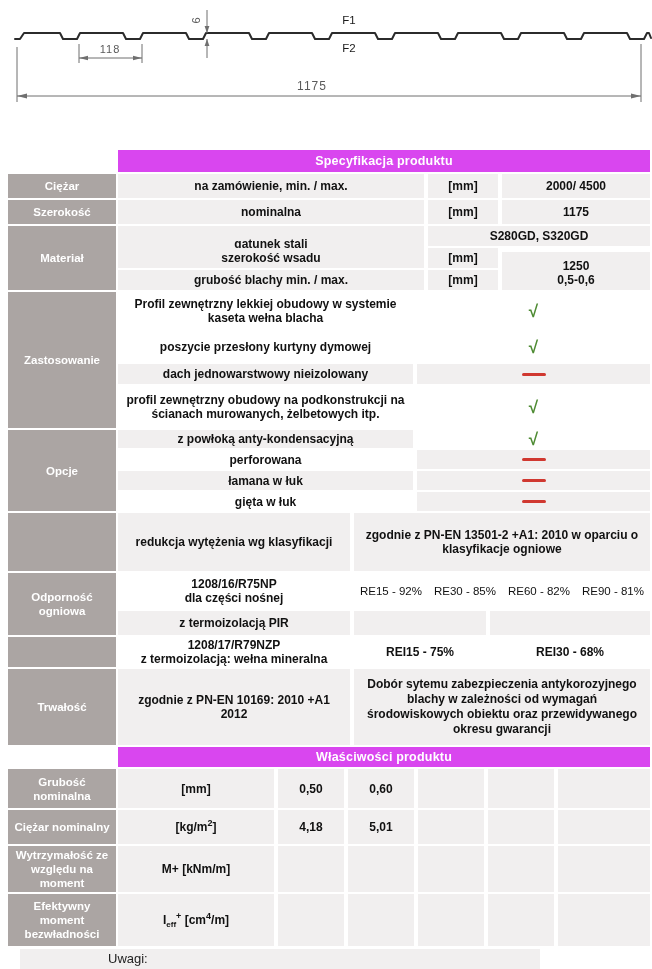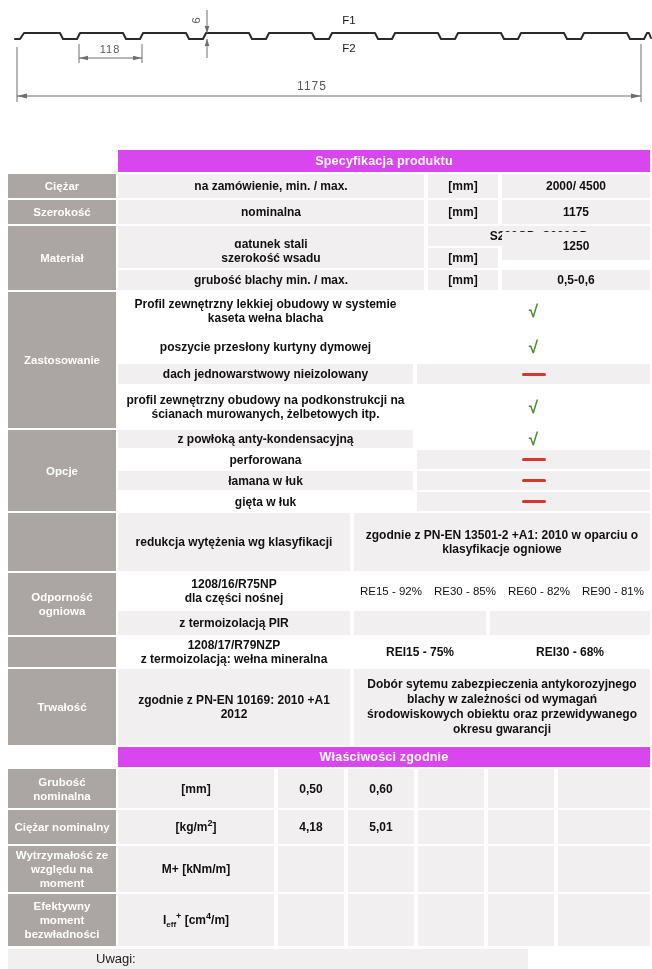--- a/index.html
+++ b/index.html
@@ -88,21 +88,21 @@
   <div class="c" style="top:174px;left:502px;width:148px;height:24px">2000/ 4500</div>
 
   <div class="c" style="top:200px;left:118px;width:306px;height:24px">nominalna</div>
   <div class="c" style="top:200px;left:428px;width:70px;height:24px">[mm]</div>
   <div class="c" style="top:200px;left:502px;width:148px;height:24px">1175</div>
 
   <div class="c" style="top:226px;left:118px;width:306px;height:36px">gatunek stali</div>
   <div class="c" style="top:226px;left:428px;width:222px;height:20px">S280GD, S320GD</div>
   <div class="c" style="top:248px;left:118px;width:306px;height:20px">szerokość wsadu</div>
   <div class="c" style="top:248px;left:428px;width:70px;height:20px">[mm]</div>
-  <div class="c" style="top:232px;left:502px;width:148px;height:28px">1250</div>
+  <div class="c" style="top:252px;left:502px;width:148px;height:28px">1250</div>
   <div class="c" style="top:270px;left:118px;width:306px;height:20px">grubość blachy min. / max.</div>
   <div class="c" style="top:270px;left:428px;width:70px;height:20px">[mm]</div>
   <div class="c" style="top:270px;left:502px;width:148px;height:20px">0,5-0,6</div>
 
   <div class="c w" style="top:292px;left:118px;width:295px;height:38px;padding:0 10px">Profil zewnętrzny lekkiej obudowy w systemie kaseta wełna blacha</div>
   <div class="c w" style="top:292px;left:417px;width:233px;height:38px">
       <span class="check">√</span>
     </div>
   <div class="c w" style="top:332px;left:118px;width:295px;height:30px">poszycie przesłony kurtyny dymowej</div>
   <div class="c w" style="top:332px;left:417px;width:233px;height:30px">
@@ -155,21 +155,21 @@
   <div class="c w" style="top:637px;left:118px;width:232px;height:30px">
     <span><span>1208/17/R79NZP</span><br>
     <span>z termoizolacją: wełna mineralna</span></span>
   </div>
   <div class="c w" style="top:637px;left:354px;width:132px;height:30px">REI15 - 75%</div>
   <div class="c w" style="top:637px;left:490px;width:160px;height:30px">REI30 - 68%</div>
 
   <div class="c" style="top:669px;left:118px;width:232px;height:76px;padding:0 6px">zgodnie z PN-EN 10169: 2010 +A1 2012</div>
   <div class="c" style="top:669px;left:354px;width:296px;height:76px;padding:0 4px;line-height:15px">Dobór sytemu zabezpieczenia antykorozyjnego blachy w zależności od wymagań środowiskowych obiektu oraz przewidywanego okresu gwarancji</div>
 
-  <div class="c hdr" style="top:747px;left:118px;width:532px;height:20px">Właściwości zgodnie</div>
+  <div class="c hdr" style="top:747px;left:118px;width:532px;height:20px">Właściwości produktu</div>
 
   <div class="c lbl" style="top:769px;left:8px;width:108px;height:39px">Grubość nominalna</div>
   <div class="c" style="top:769px;left:118px;width:156px;height:39px">[mm]</div>
   <div class="c" style="top:769px;left:278px;width:66px;height:39px">0,50</div>
   <div class="c" style="top:769px;left:348px;width:66px;height:39px">0,60</div>
   <div class="c" style="top:769px;left:418px;width:66px;height:39px"></div>
   <div class="c" style="top:769px;left:488px;width:66px;height:39px"></div>
   <div class="c" style="top:769px;left:558px;width:92px;height:39px"></div>
 
   <div class="c lbl" style="top:810px;left:8px;width:108px;height:34px">Ciężar nominalny</div>
@@ -193,15 +193,15 @@
   <div class="c lbl" style="top:894px;left:8px;width:108px;height:52px">Efektywny moment bezwładności</div>
   <div class="c" style="top:894px;left:118px;width:156px;height:52px">
     <span><span>I</span><sub>eff</sub><sup>+</sup><span> [cm</span><sup>4</sup><span>/m]</span></span>
   </div>
   <div class="c" style="top:894px;left:278px;width:66px;height:52px"></div>
   <div class="c" style="top:894px;left:348px;width:66px;height:52px"></div>
   <div class="c" style="top:894px;left:418px;width:66px;height:52px"></div>
   <div class="c" style="top:894px;left:488px;width:66px;height:52px"></div>
   <div class="c" style="top:894px;left:558px;width:92px;height:52px"></div>
 
-  <div class="c notes" style="top:949px;left:8px;width:520px;height:20px">Uwagi:</div>
+  <div class="c notes" style="top:949px;left:20px;width:520px;height:20px">Uwagi:</div>
 
 </div>
 
 </body></html>

